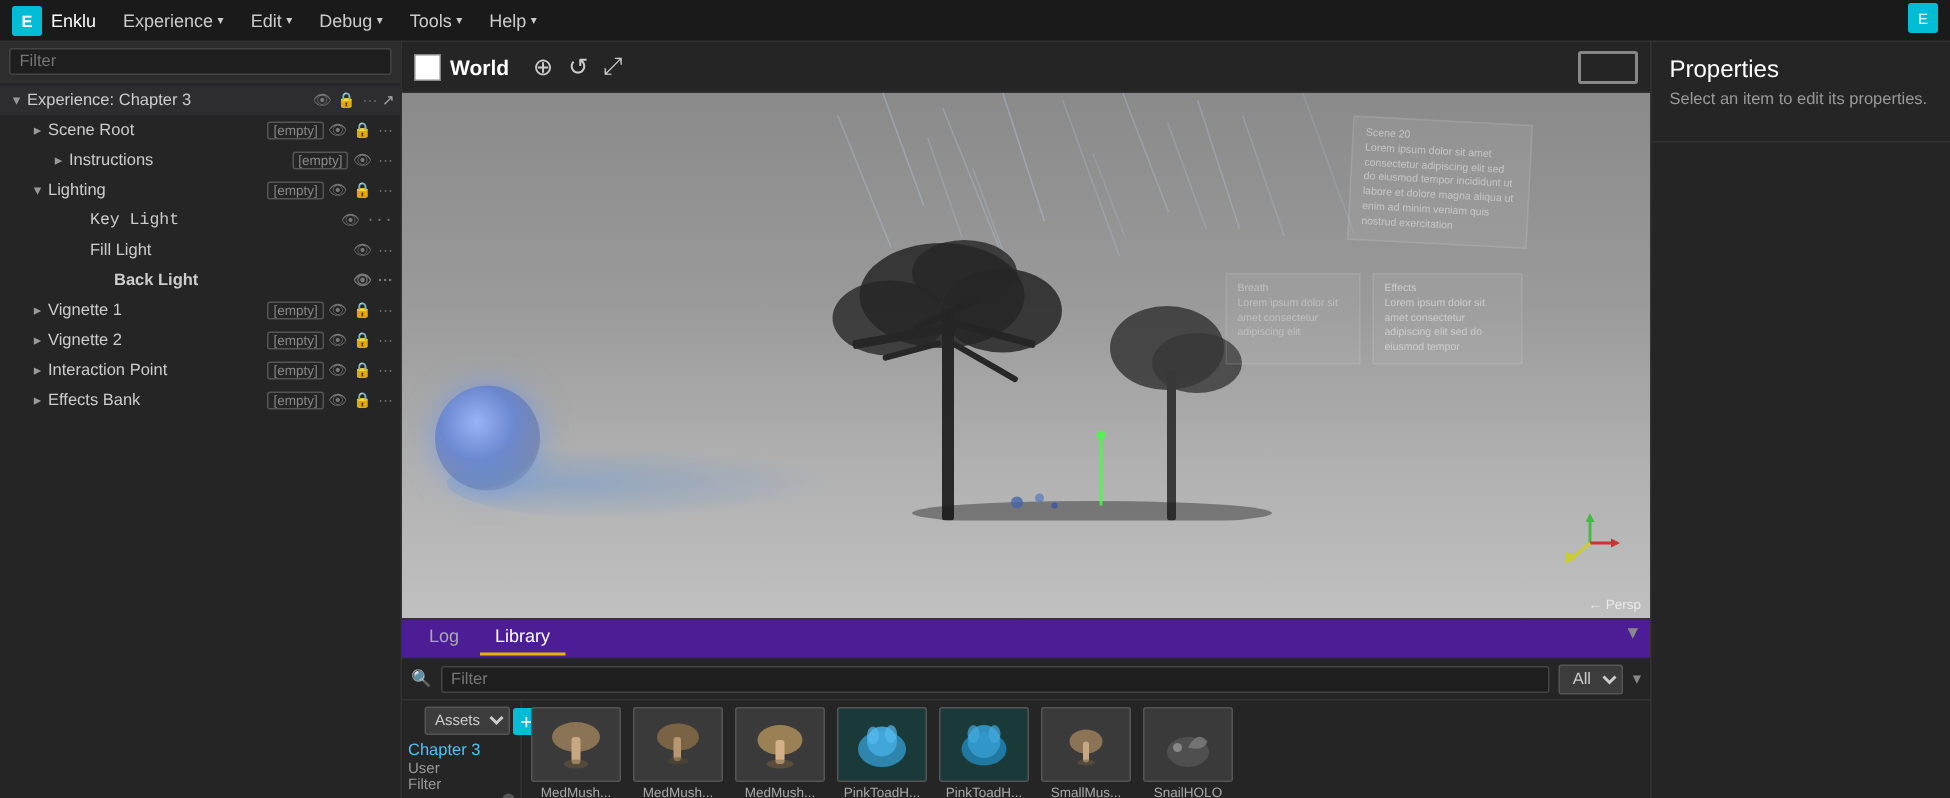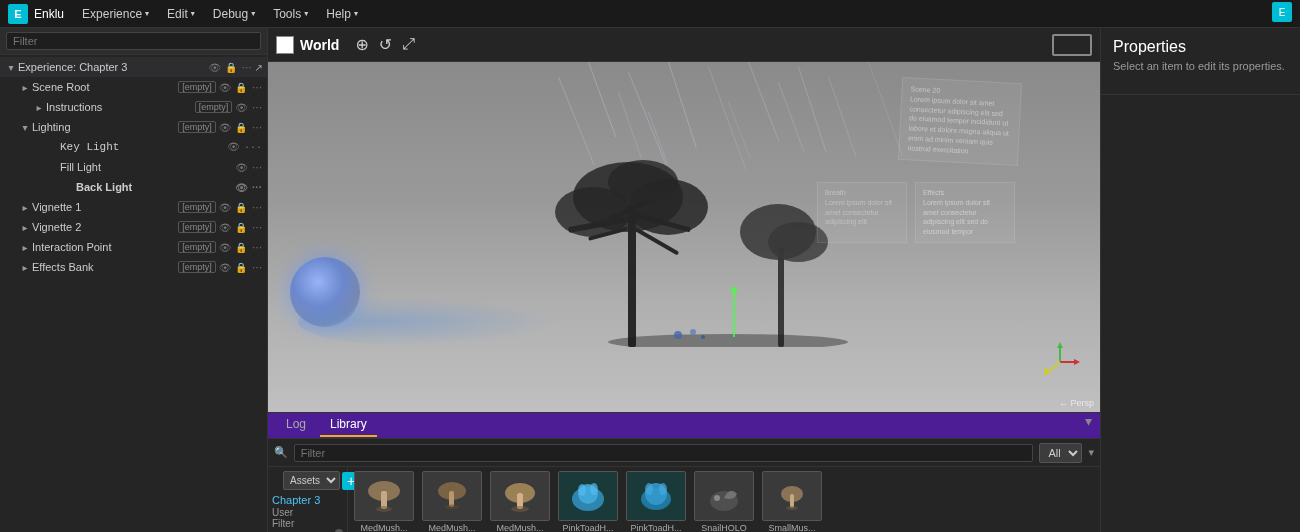--- a/index.html
+++ b/index.html
@@ -605,39 +605,39 @@
                   <circle cx="22" cy="20" r="11" fill="#3399cc" opacity="0.9"></circle>
                   <ellipse cx="15" cy="15" rx="4" ry="6" fill="#44aadd" opacity="0.7"></ellipse>
                   <ellipse cx="29" cy="15" rx="4" ry="6" fill="#44aadd" opacity="0.7"></ellipse>
                 </svg>
               </div>
               <span class="asset-label">PinkToadH...</span>
             </div>
 
             <div class="asset-thumb">
               <div class="asset-img">
+                <svg width="40" height="35" viewBox="0 0 40 35">
+                  <ellipse cx="20" cy="15" rx="11" ry="8" fill="#8B7355"></ellipse>
+                  <rect x="18" y="15" width="4" height="14" rx="2" fill="#c8a882"></rect>
+                  <ellipse cx="20" cy="29" rx="6" ry="2" fill="#6b5a3e" opacity="0.5"></ellipse>
+                </svg>
+              </div>
+              <span class="asset-label">SmallMus...</span>
+            </div>
+
+            <div class="asset-thumb">
+              <div class="asset-img">
                 <svg width="45" height="40" viewBox="0 0 45 40">
                   <ellipse cx="22" cy="25" rx="14" ry="10" fill="#555" opacity="0.8"></ellipse>
                   <path d="M22 22 Q28 10 35 18 Q32 25 22 22Z" fill="#777" opacity="0.9"></path>
                   <circle cx="15" cy="22" r="3" fill="#888"></circle>
                 </svg>
               </div>
               <span class="asset-label">SnailHOLO</span>
             </div>
-
-            <div class="asset-thumb">
-              <div class="asset-img">
-                <svg width="40" height="35" viewBox="0 0 40 35">
-                  <ellipse cx="20" cy="15" rx="11" ry="8" fill="#8B7355"></ellipse>
-                  <rect x="18" y="15" width="4" height="14" rx="2" fill="#c8a882"></rect>
-                  <ellipse cx="20" cy="29" rx="6" ry="2" fill="#6b5a3e" opacity="0.5"></ellipse>
-                </svg>
-              </div>
-              <span class="asset-label">SmallMus...</span>
-            </div>
           </div>
         </div>
       </div>
     </div>
 
   </div>
 
   <div id="right-panel">
     <div id="properties-header">
       <div class="properties-title">Properties</div>

